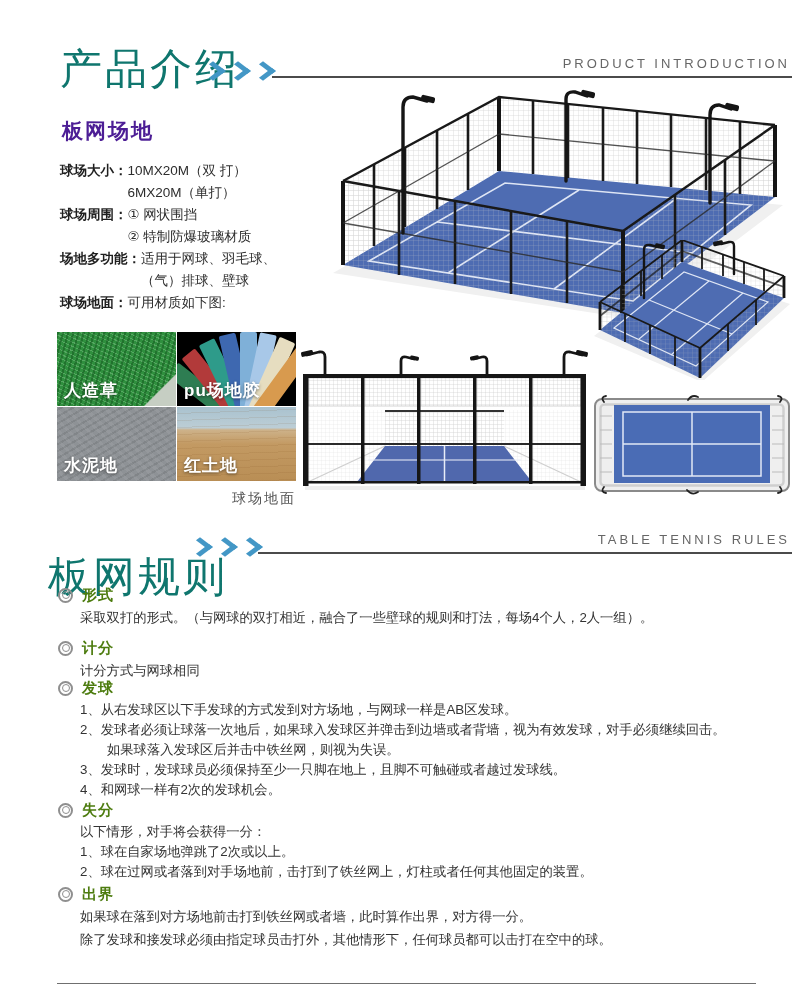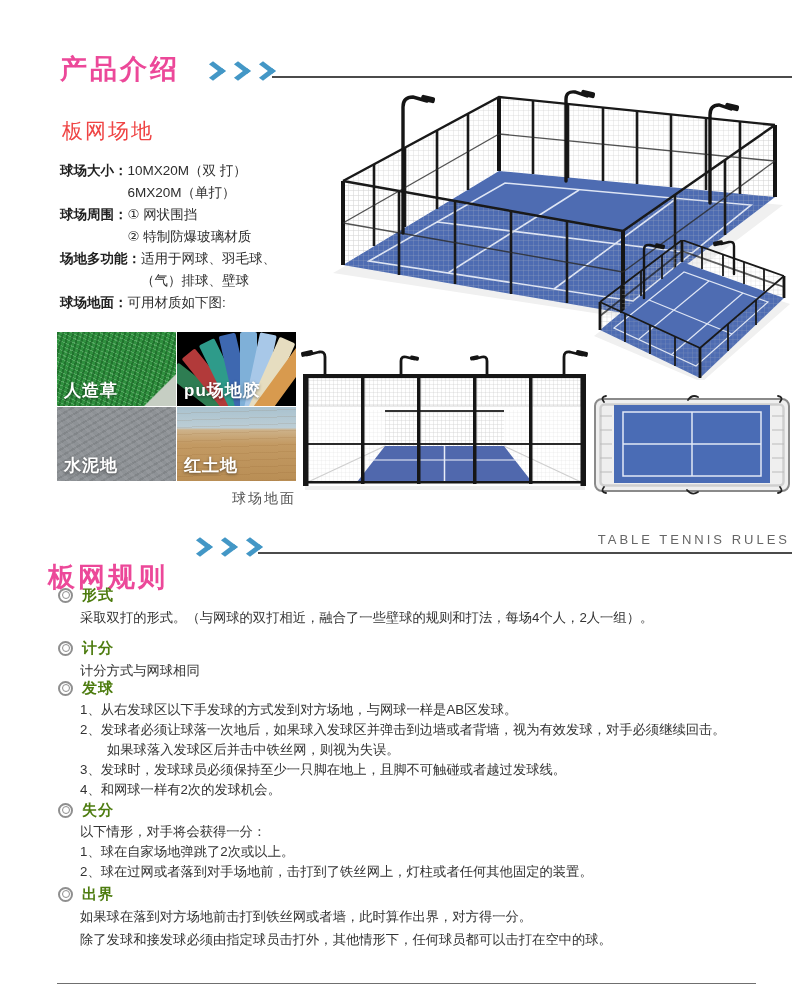--- a/index.html
+++ b/index.html
@@ -1,36 +1,36 @@
 <!DOCTYPE html>
 <html><head>
 <meta charset="utf-8">
 <style>
   html,body { margin:0; padding:0; background:#fff; }
   .page {
     position:relative; width:796px; height:1000px; background:#fff;
     font-family:"Liberation Sans","DejaVu Sans",sans-serif; overflow:hidden; color:#333;
   }
   
-  .sec-title { position:absolute; font-size:27px; font-weight:bold; color:#ec4899; letter-spacing:3px; line-height:34px; }
+  .sec-title { position:absolute; font-size:42px; font-weight:normal; color:#0f766e; letter-spacing:3px; line-height:34px; }
   .title1 { left:60px; top:52px; }
   .title2 { left:48px; top:528px;margin-top:32px; }
   .chevrons { position:absolute; display:flex; gap:9px; }
   .chev1 { left:205px; top:63px; }
   .chev2 { left:192px; top:539px; }
   .chev { width:11px; height:11px; border-top:5px solid #4397c6; border-right:5px solid #4397c6;
           transform:rotate(45deg) skew(-8deg,-8deg); }
   .hdr-line { position:absolute; height:2px; background:#4b4b4b; }
   .line1 { left:272px; top:76px; width:520px; }
   .line2 { left:258px; top:552px; width:534px; }
   .en-label { position:absolute; right:6px; font-size:13px; color:#666; letter-spacing:3px; }
   .enlabel1 { top:56px; }
   .enlabel2 { top:532px; }
   
-  .h-court { position:absolute; left:62px; top:117px; font-size:21px; font-weight:normal; color:#ef4444; letter-spacing:2px; }
+  .h-court { position:absolute; left:62px; top:117px; font-size:21px; font-weight:bold; color:#4c1d95; letter-spacing:2px; }
   .specs { position:absolute; left:60px; top:160px; width:256px; font-size:13.5px; color:#2d2d2d; }
   .spec { display:flex; }
   .spec .lbl { font-weight:bold; color:#1f1f1f; white-space:nowrap; line-height:22px; }
   .spec .vals div { line-height:22px; white-space:nowrap; }
   
   .mats { position:absolute; left:57px; top:332px; width:239px; height:149px;
           display:grid; grid-template-columns:1fr 1fr; grid-template-rows:1fr 1fr; gap:1px; }
   .mat { position:relative; overflow:hidden; }
   .mat-label { position:absolute; left:7px; bottom:4px; color:#fff; font-weight:bold; font-size:17px;
                letter-spacing:1px; text-shadow:0 1px 3px rgba(0,0,0,.5); }
@@ -75,20 +75,21 @@
 
 <div class="page">
 
   <div class="sec-title title1">产品介绍</div>
   <div class="chevrons chev1">
     <span class="chev"></span>
     <span class="chev"></span>
     <span class="chev"></span>
   </div>
   <div class="hdr-line line1"></div>
+  <div class="en-label enlabel1">PRODUCT INTRODUCTION</div>
 
   <div class="h-court">板网场地</div>
 
   <div class="specs">
     <div class="spec">
       <span class="lbl">球场大小：</span>
       <span class="vals">
         <div>10MX20M（双 打）</div>
         <div>6MX20M（单打）</div>
       </span>

